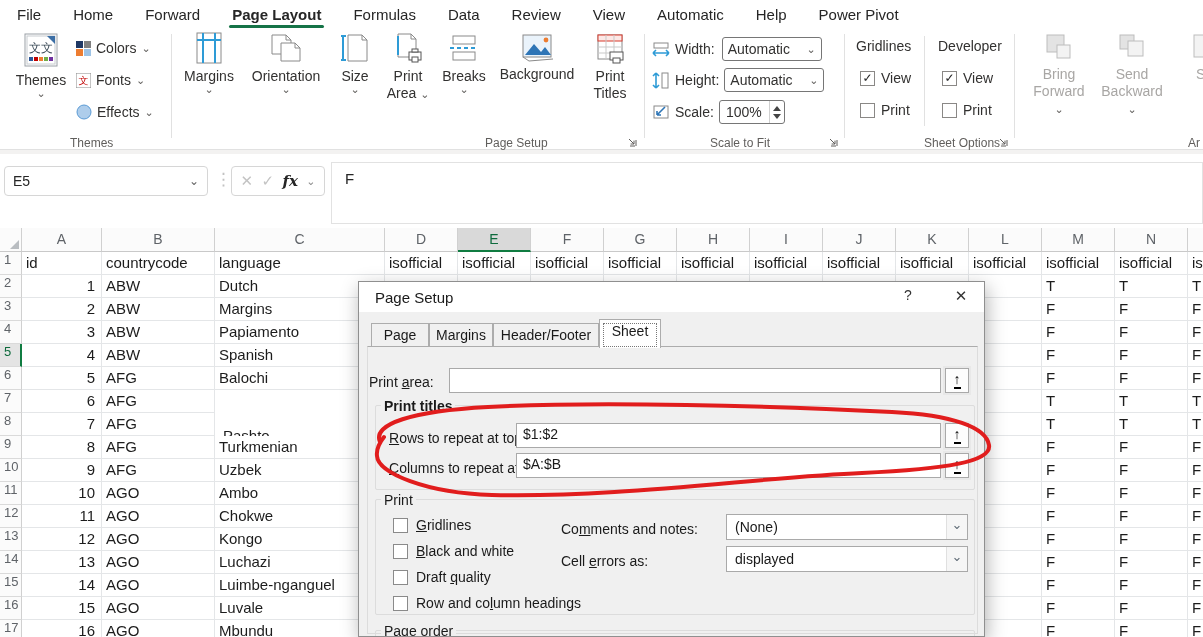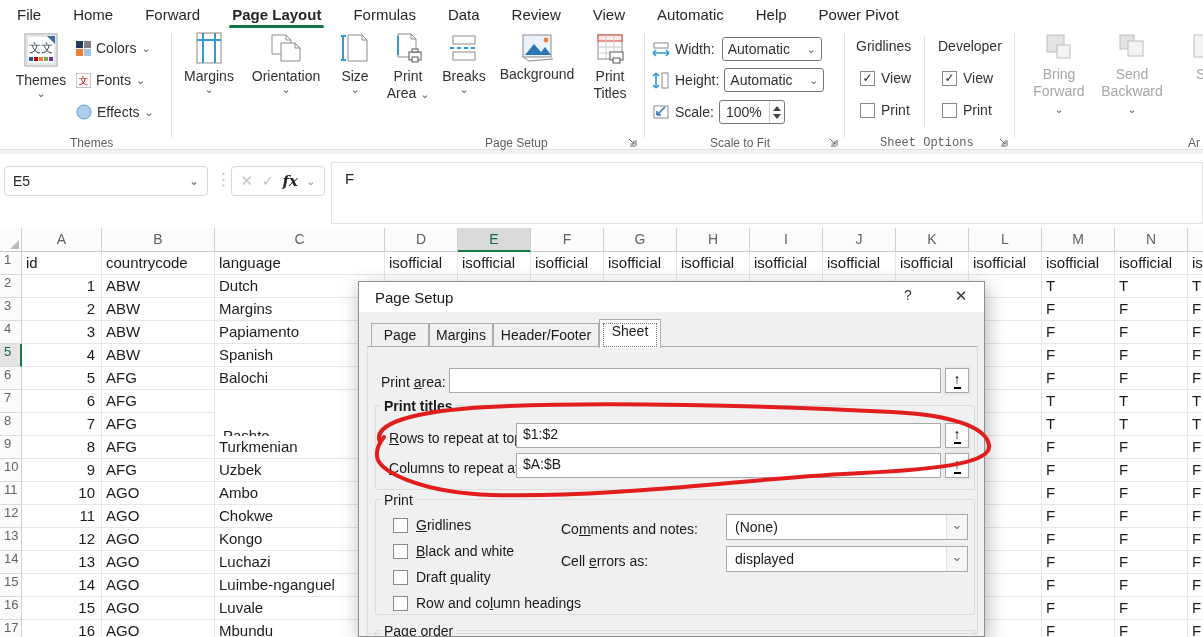--- a/index.html
+++ b/index.html
@@ -305,21 +305,21 @@
     <div class="group-divider" style="left:924px; top:8px; height:90px;"></div>
     <div class="abs" style="left:938px; top:10px; font-size:14px; color:#323130;">Developer</div>
     <div class="rcheck abs" style="left:942px; top:42px;">
       <span class="cbx">✓</span>
       <span>View</span>
     </div>
     <div class="rcheck abs" style="left:942px; top:74px;">
       <span class="cbx"></span>
       <span>Print</span>
     </div>
-    <div class="group-label" style="left:880px;font-family:Liberation Mono, monospace;">Sheet Options</div>
+    <div class="group-label" style="left:924px;">Sheet Options</div>
     <svg class="launcher" style="left:997px;" viewBox="0 0 14 14">
       <path d="M4 10 l5 0 M10 4 l0 6" stroke="#605e5c" fill="none"></path>
         <path d="M3 3 l5 5 M8 8 l-3.4 0 M8 8 l0 -3.4" stroke="#605e5c" fill="none"></path>
     </svg>
     <div class="group-divider" style="left:1014px;"></div>
 
     <div class="bigbtn disabled" style="left:1028px; width:62px;">
       <svg class="ic" width="30" height="30" viewBox="0 0 30 30">
         <rect x="3" y="3" width="17" height="17" fill="#e3e3e3" stroke="#bdbdbd"></rect>
         <rect x="13" y="13" width="13" height="13" fill="#f3f3f3" stroke="#bdbdbd"></rect>
@@ -658,21 +658,21 @@
 
     <div class="dtab" style="left:12px; width:58px;">Page</div>
     <div class="dtab" style="left:70px; width:64px;">Margins</div>
     <div class="dtab" style="left:134px; width:106px;">Header/Footer</div>
     <div class="dtab sel" style="left:240px; width:62px;">
       <span>Sheet</span>
       <span class="focus"></span>
     </div>
     <div id="tab-base"></div>
 
-    <div class="dlabel" style="left:22px; top:92px;">Print <u>a</u>rea:</div>
+    <div class="dlabel" style="left:10px; top:92px;">Print <u>a</u>rea:</div>
     <div class="dinput" style="left:90px; top:86px; width:492px;"></div>
     <div class="collapse-btn" style="left:586px; top:86px;">
         <span class="collapse-glyph">↑</span>
       </div>
 
     <div class="fieldset" style="left:16px; top:123px; width:600px; height:85px;"></div>
     <div class="fieldset-label" style="left:22px; top:116px;font-weight:bold;">Print titles</div>
     <div class="dlabel" style="left:30px; top:148px;"><u>R</u>ows to repeat at top:</div>
     <div class="dinput" style="left:157px; top:141px; width:425px;">$1:$2</div>
     <div class="collapse-btn" style="left:586px; top:141px;">

